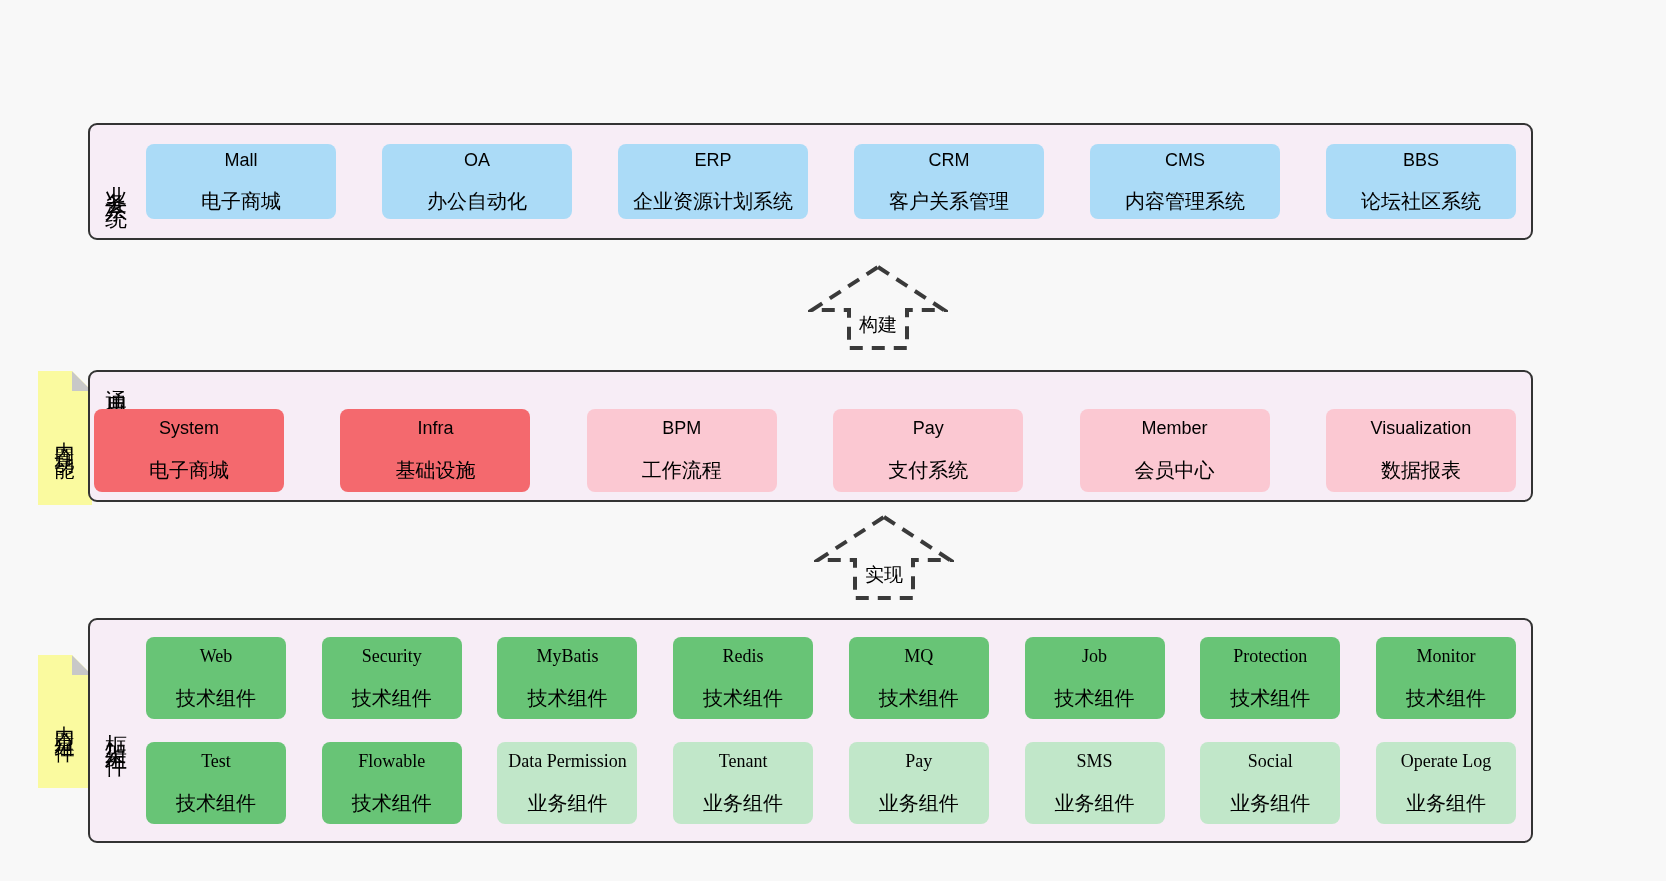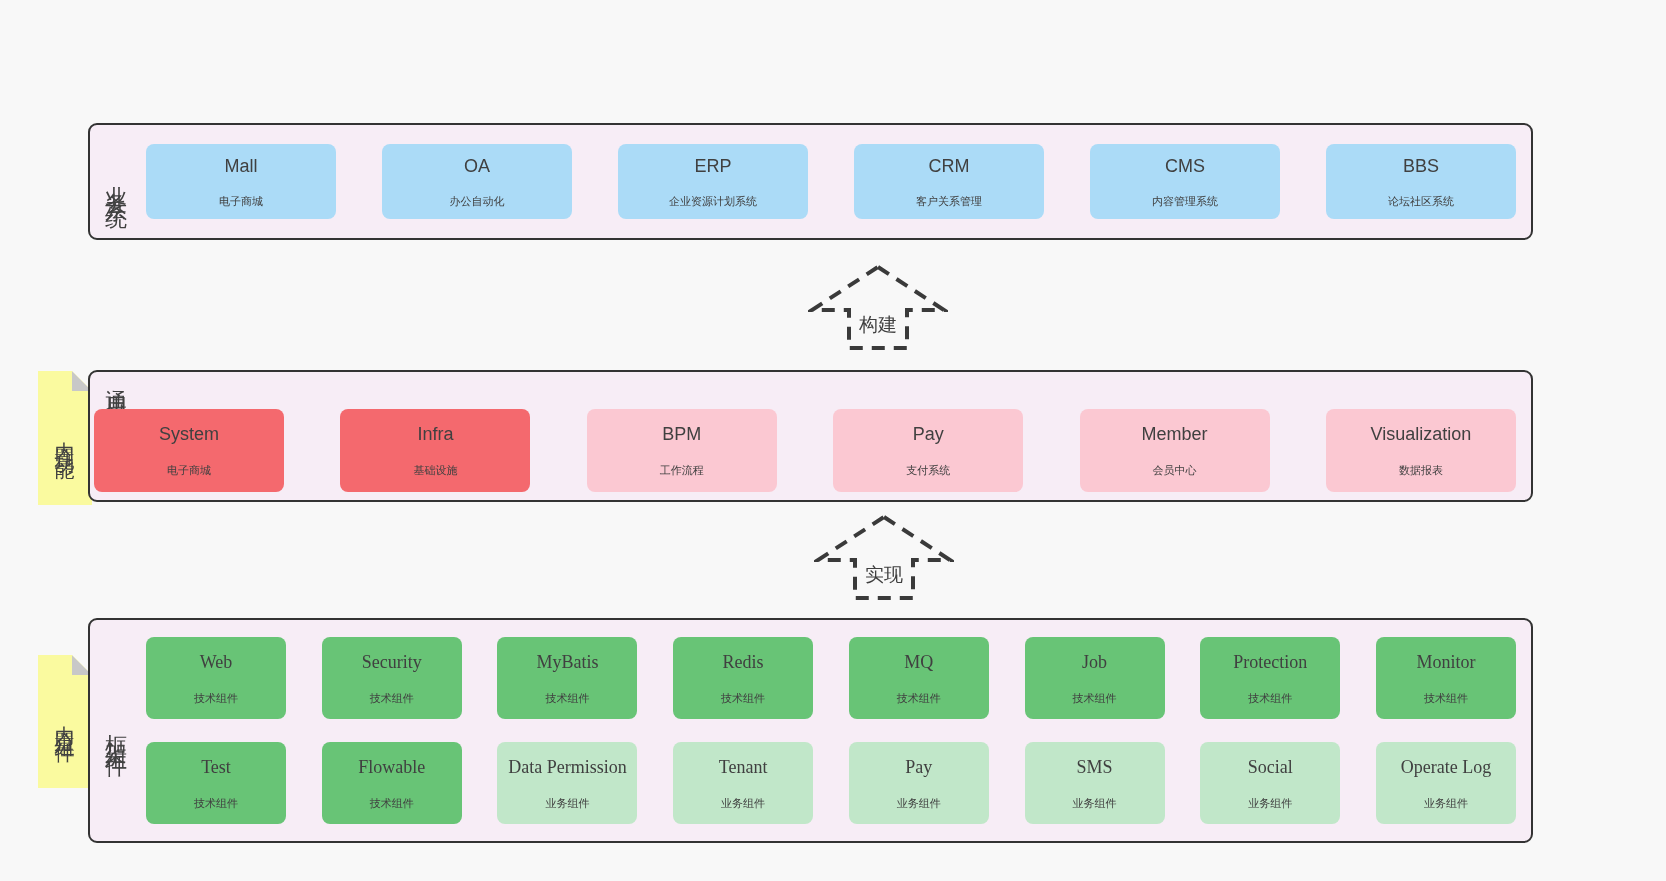--- a/index.html
+++ b/index.html
@@ -1,37 +1,37 @@
 <!DOCTYPE html>
 <html><head>
 <meta charset="utf-8">
 <style>
   html,body{margin:0;padding:0;}
   .canvas{
     position:relative;width:1666px;height:881px;background:#f8f8f8;
-    font-family:"Liberation Sans","DejaVu Sans",sans-serif;color:#404040;overflow:hidden;
+    font-family:"Liberation Sans","DejaVu Sans",sans-serif;color:#000000;overflow:hidden;
   }
   
   .container{
     position:absolute;left:88px;width:1445px;box-sizing:border-box;
     background:#f7edf6;border:2px solid #333;border-radius:9px;
     display:flex;z-index:1;
   }
   .side{width:52px;flex:none;display:flex;align-items:center;justify-content:center;}
   .vtext{writing-mode:vertical-rl;text-orientation:upright;font-size:22px;letter-spacing:7px;line-height:1;}
   .boxes{flex:1;display:flex;align-items:center;justify-content:space-between;padding:0 15px 0 4px;}
   .col{flex:1;display:flex;flex-direction:column;justify-content:center;gap:23px;padding:0 15px 0 4px;}
   .row8{display:flex;justify-content:space-between;}
   .box{border-radius:8px;display:flex;flex-direction:column;align-items:center;justify-content:center;text-align:center;}
   .sec1 .box{width:190px;height:75px;}
   .sec2 .box{width:190px;height:83px;}
   .sec3 .box{width:140px;height:82px;font-family:Liberation Serif, serif;}
   .name{font-size:18px;line-height:1.3;max-width:122px;}
   .sec1 .name,.sec2 .name{max-width:182px;}
-  .desc{font-size:11px;line-height:1.3;margin-top:16px;}
+  .desc{font-size:20px;line-height:1.3;margin-top:16px;}
   .blue{background:#abdbf7;}
   .red{background:#f4696e;}
   .pink{background:#fbc8d2;}
   .green{background:#68c476;}
   .lgreen{background:#c1e7c9;}
   
   .sticky{
     position:absolute;left:38px;width:54px;background:#fafa9f;z-index:0;
     display:flex;align-items:center;justify-content:center;
     clip-path:polygon(0 0,calc(100% - 20px) 0,100% 20px,100% 100%,0 100%);

